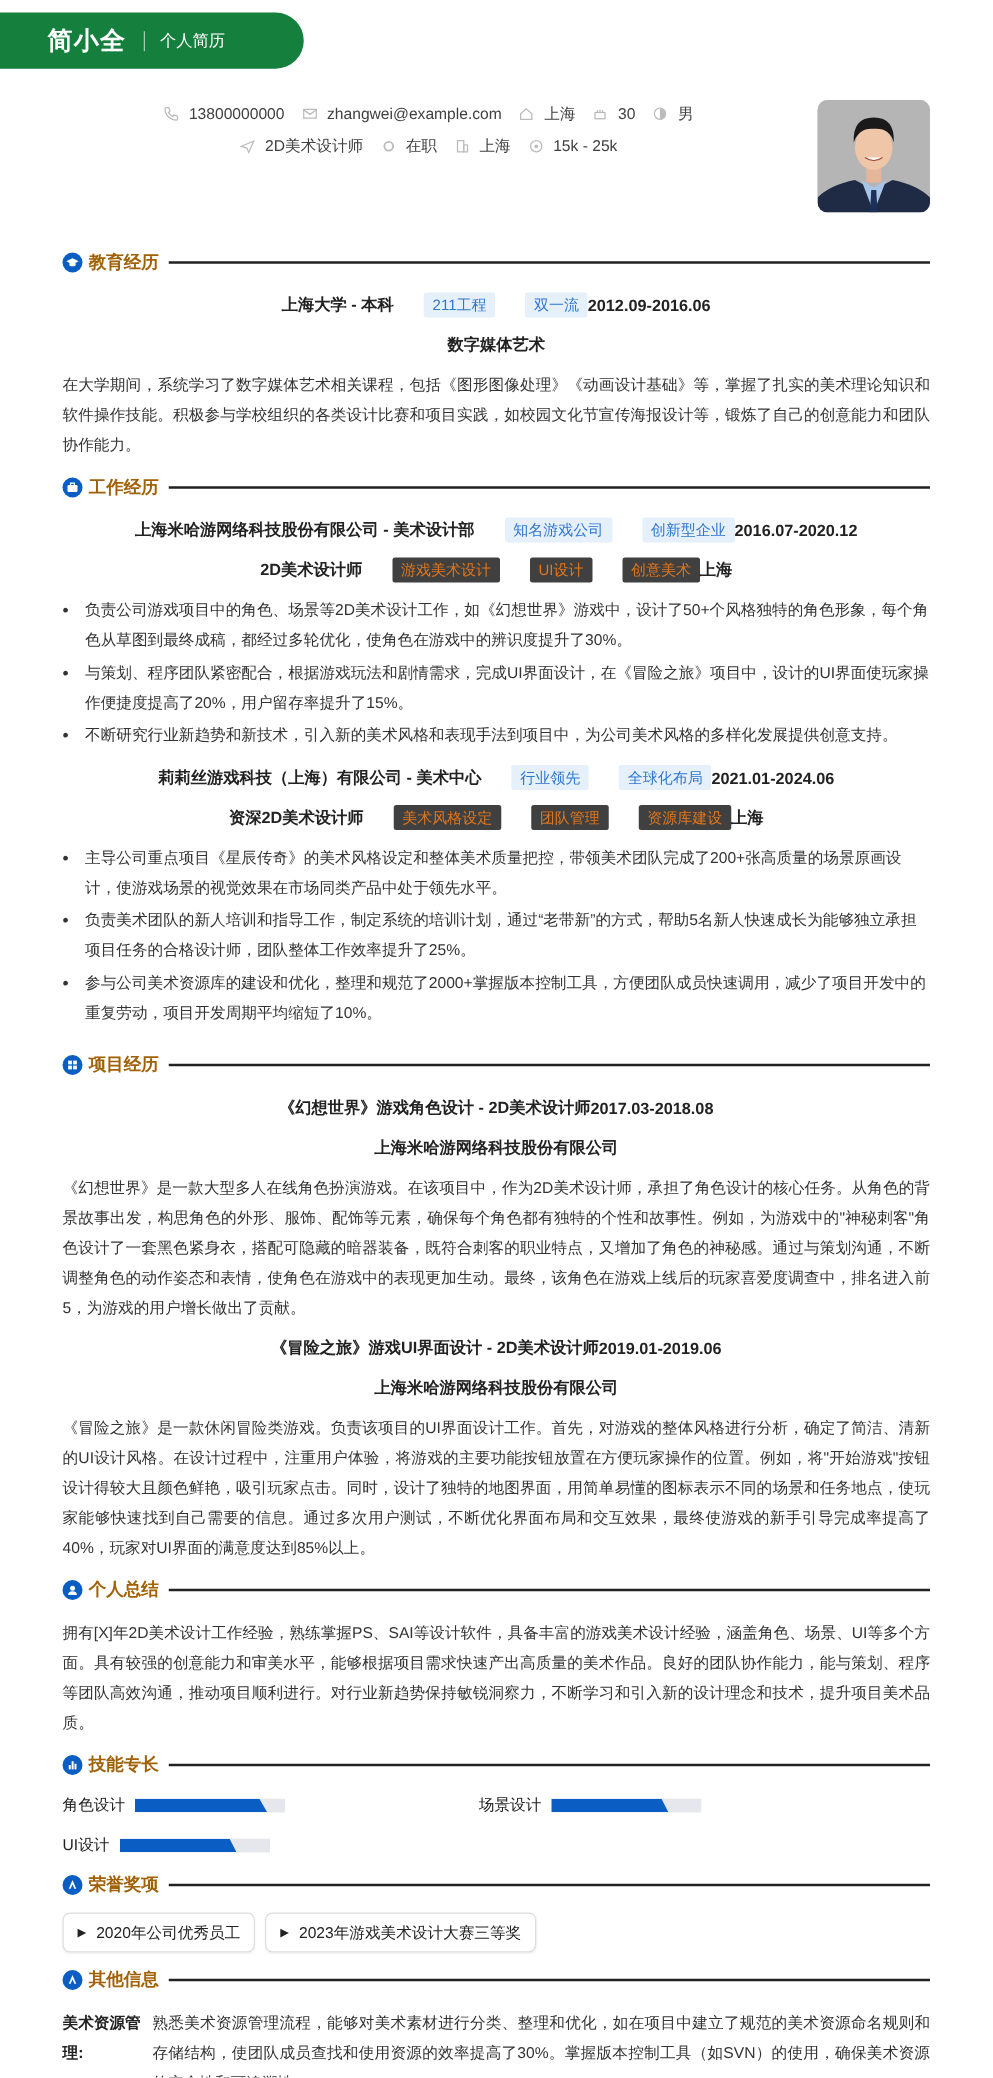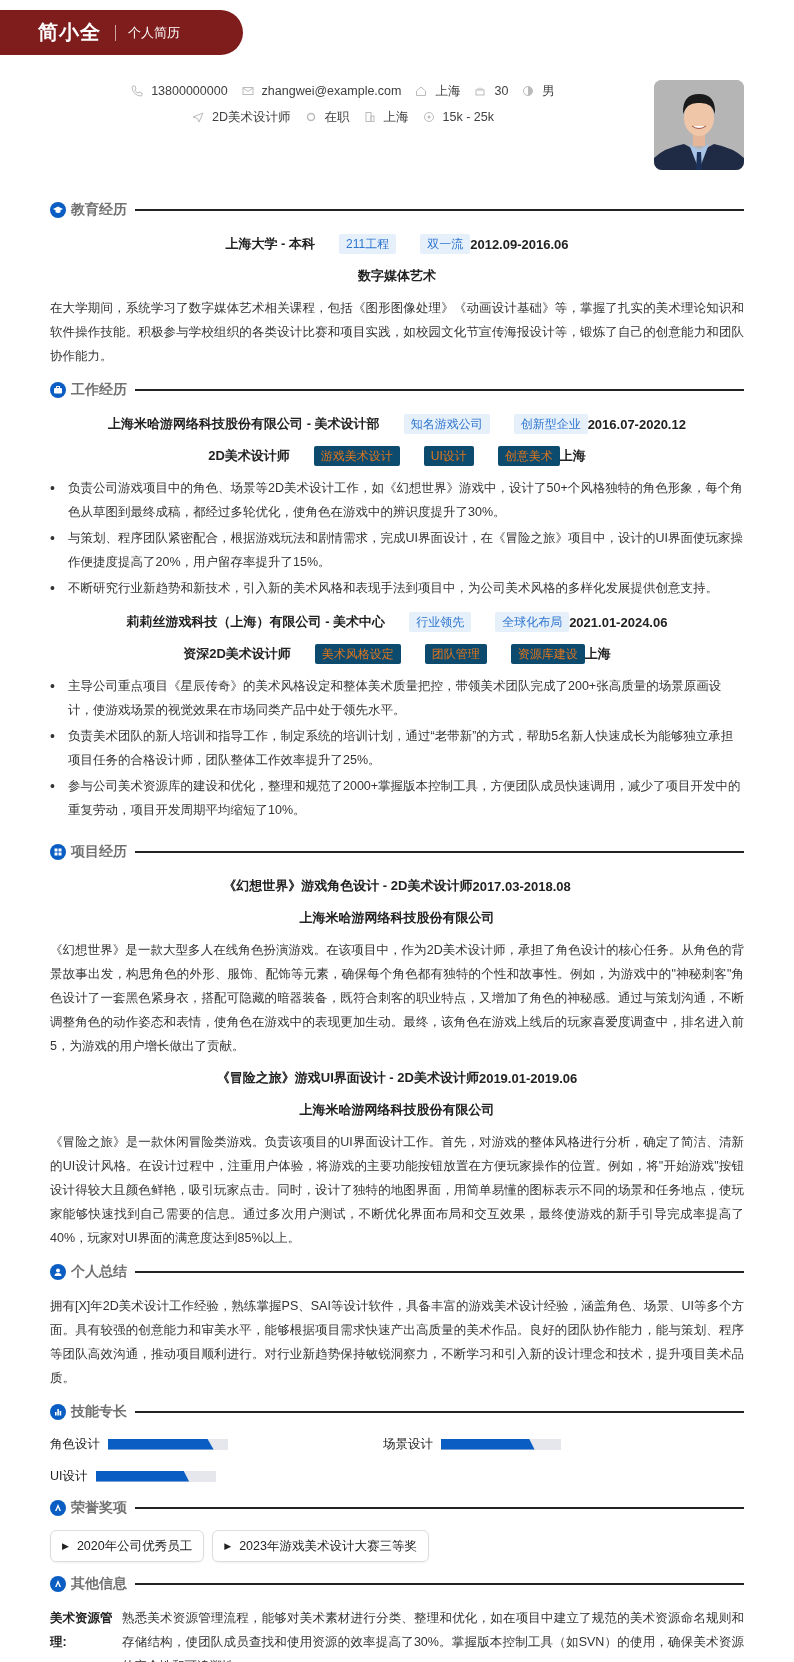--- a/index.html
+++ b/index.html
@@ -1,47 +1,47 @@
 <!DOCTYPE html>
 <html><head>
 <meta charset="utf-8">
 <style>
   * { box-sizing: border-box; margin: 0; padding: 0; }
   html, body { width: 794px; background: #ffffff; }
   body { font-family: "Liberation Sans", "DejaVu Sans", sans-serif; color: #222; font-size: 13px; }
   .page { position: relative; width: 794px; min-height: 1662px; padding-bottom: 20px; }
 
-  .banner { position: absolute; left: 0; top: 10px; width: 243px; height: 45px; background: #7f1d1d;
+  .banner { position: absolute; left: 0; top: 10px; width: 243px; height: 45px; background: #15803d;
     border-radius: 0 23px 23px 0; display: flex; align-items: center; padding-left: 38px; color: #fff; }
   .banner .name { font-size: 20px; font-weight: bold; letter-spacing: 1px; }
   .banner .sep { width: 1px; height: 16px; background: rgba(255,255,255,0.6); margin: 0 12px 0 14px; }
   .banner .sub { font-size: 13px; }
 
   .info { position: absolute; left: 0; top: 80px; width: 640px; }
   .info-row { display: flex; justify-content: center; align-items: center; height: 22px; margin-bottom: 4px; font-size: 12.5px; color: #404040; padding-left: 46px; }
   .info-item { display: flex; align-items: center; margin: 0 7px; }
   .info-item .ico { width: 12px; height: 12px; margin-right: 8px; color: #bbb; font-size: 10px; display: inline-flex; align-items: center; justify-content: center; }
   .info-item .ico svg { width: 12px; height: 12px; }
 
   .avatar { position: absolute; left: 654px; top: 80px; width: 90px; height: 90px; border-radius: 8px; overflow: hidden; background: #b3b3b3; }
 
   .content { position: absolute; left: 50px; top: 198px; width: 694px; }
   .section { margin-bottom: 10px; }
   .sec-head { display: flex; align-items: center; height: 24px; margin-bottom: 10px; }
   .sec-icon { width: 16px; height: 16px; border-radius: 50%; background: #0a5dc2; display: flex; align-items: center; justify-content: center; margin-right: 5px; }
   .sec-icon svg { width: 10px; height: 10px; }
-  .sec-title { font-size: 14px; font-weight: bold; color: #737373; margin-right: 8px; }
+  .sec-title { font-size: 14px; font-weight: bold; color: #a16207; margin-right: 8px; }
   .sec-line { flex: 1; height: 1.5px; background: #222; }
 
   .row { display: flex; align-items: center; justify-content: center; min-height: 24px; }
   .row-left { display: flex; align-items: center; }
   .bold { font-weight: bold; font-size: 13px; }
   .tag { display: inline-block; font-size: 12px; padding: 2px 7px; margin-left: 24px; border-radius: 2px; line-height: 16px; }
   .tag.blue { background: #e6f0fb; color: #2f76cf; }
-  .tag.orange { background: #0c4a6e; color: #e0761d; }
+  .tag.orange { background: #404040; color: #e0761d; }
   .date { font-weight: bold; font-size: 13px; }
   .para { font-size: 12.5px; line-height: 24px; color: #333; text-align: justify; }
   .bullet { display: flex; font-size: 12.5px; line-height: 24px; color: #333; margin-bottom: 2px; }
   .bullet .dot { width: 18px; flex-shrink: 0; font-size: 14px; }
   .gap8 { height: 8px; }
 
   .skills { display: grid; grid-template-columns: 333px 333px; row-gap: 12px; margin-top: 4px; }
   .skill { display: flex; align-items: center; height: 20px; }
   .skill-label { font-size: 12.5px; color: #222; margin-right: 8px; }
   .skill-bar { width: 120px; height: 11px; background: #e5e7ec; position: relative; overflow: hidden; }

